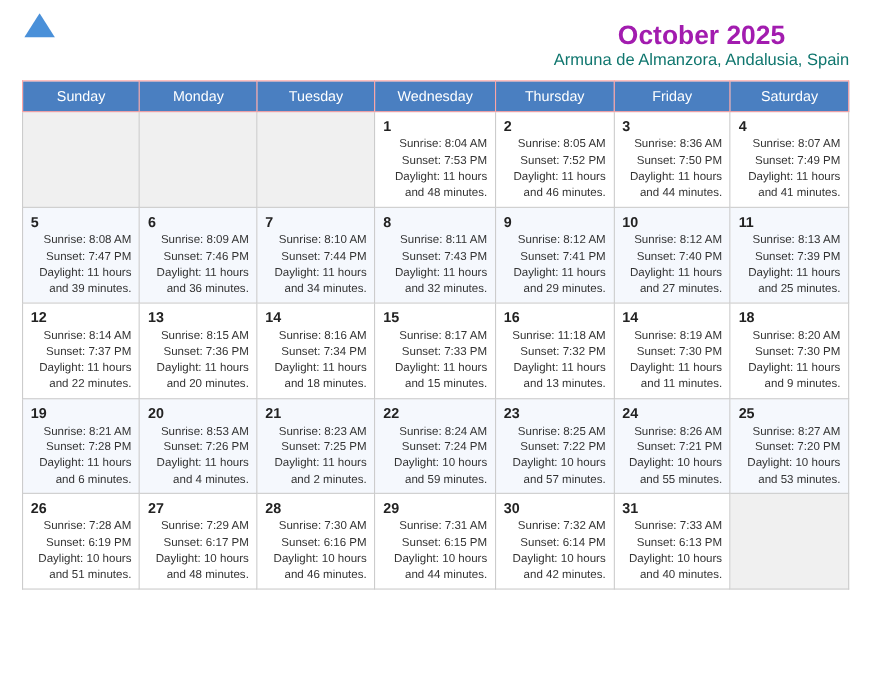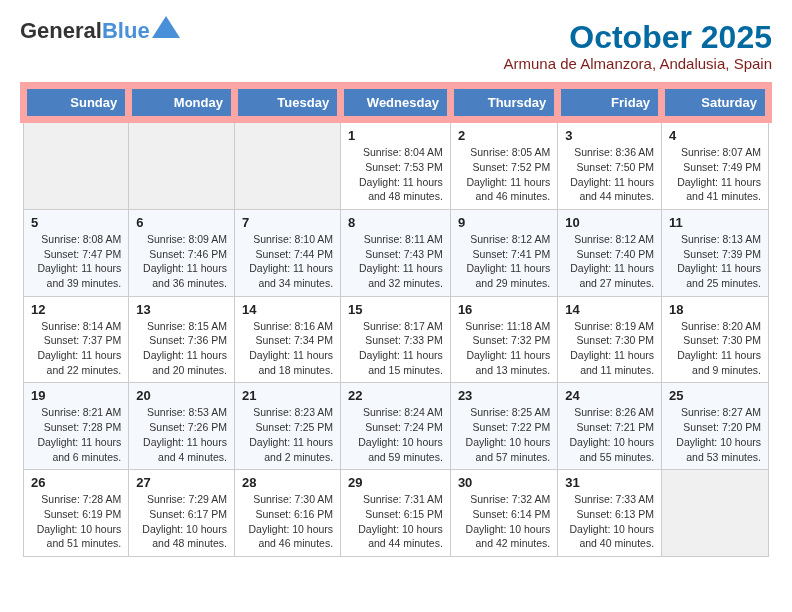--- a/index.html
+++ b/index.html
@@ -25,42 +25,43 @@
       font-size: 22px;
       font-weight: bold;
       color: #333;
       line-height: 1;
     }
     .logo-text span.blue { color: #4a90d9; }
     .title-block {
       text-align: right;
     }
     .month-title {
-      font-size: 32px;
+      font-size: 24px;
       font-weight: bold;
-      color: #0369a1;
+      color: #a21caf;
       line-height: 1.1;
+      text-align: center;
     }
     .location {
       font-size: 15px;
-      color: #7f1d1d;
+      color: #0f766e;
     }
     table {
       width: 100%;
       border-collapse: collapse;
       font-size: 11px;
     }
     thead tr th {
       background-color: #4a7fc1;
       color: white;
-      text-align: right;
+      text-align: center;
       padding: 6px 8px;
       font-size: 13px;
-      font-weight: bold;
-      border: 7px solid #fca5a5;
+      font-weight: normal;
+      border: 1px solid #fca5a5;
     }
     tbody tr td {
       border: 1px solid #ccc;
       padding: 5px 7px;
       vertical-align: top;
       width: 113px;
       height: 80px;
       background: #fff;
     }
     tbody tr:nth-child(even) td {
@@ -82,23 +83,20 @@
     td.empty {
       background: #f0f0f0 !important;
     }
   </style>
 </head>
 <body>
 
 <div class="header">
   <div class="logo">
     <div style="display:flex; align-items:center;">
-      <span class="logo-text">
-        <span>General</span><span class="blue" style="color:#4a90d9;">Blue</span>
-      </span>
       <svg width="28" height="22" viewBox="0 0 28 22" style="margin-left:2px; margin-top:-8px;">
         <polygon points="0,22 14,0 28,22" fill="#4a90d9"></polygon>
       </svg>
     </div>
   </div>
   <div class="title-block">
     <div class="month-title">October 2025</div>
     <div class="location">Armuna de Almanzora, Andalusia, Spain</div>
   </div>
 </div>

